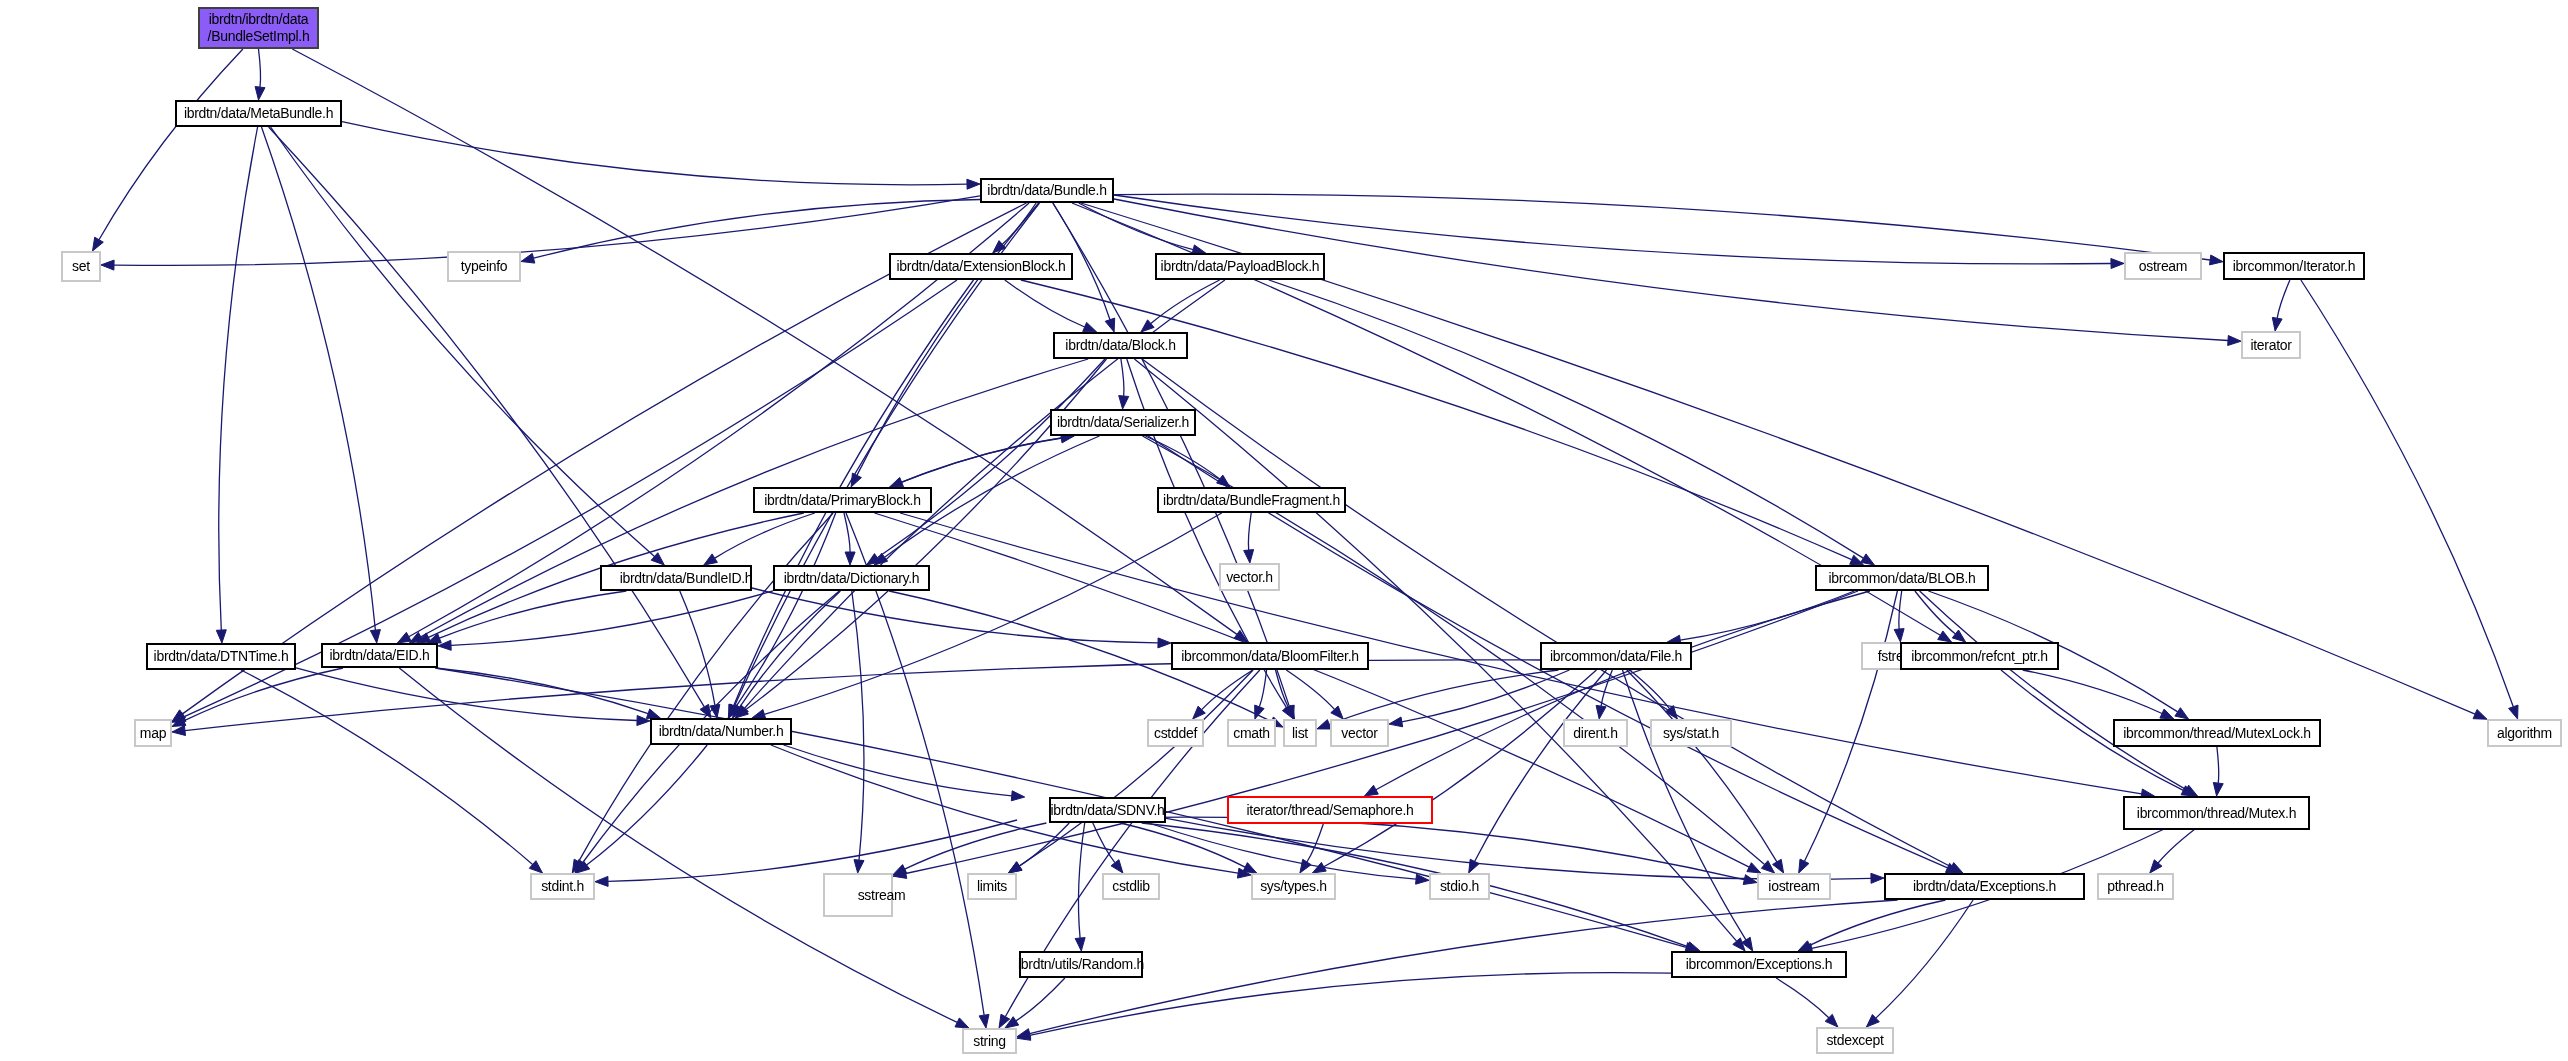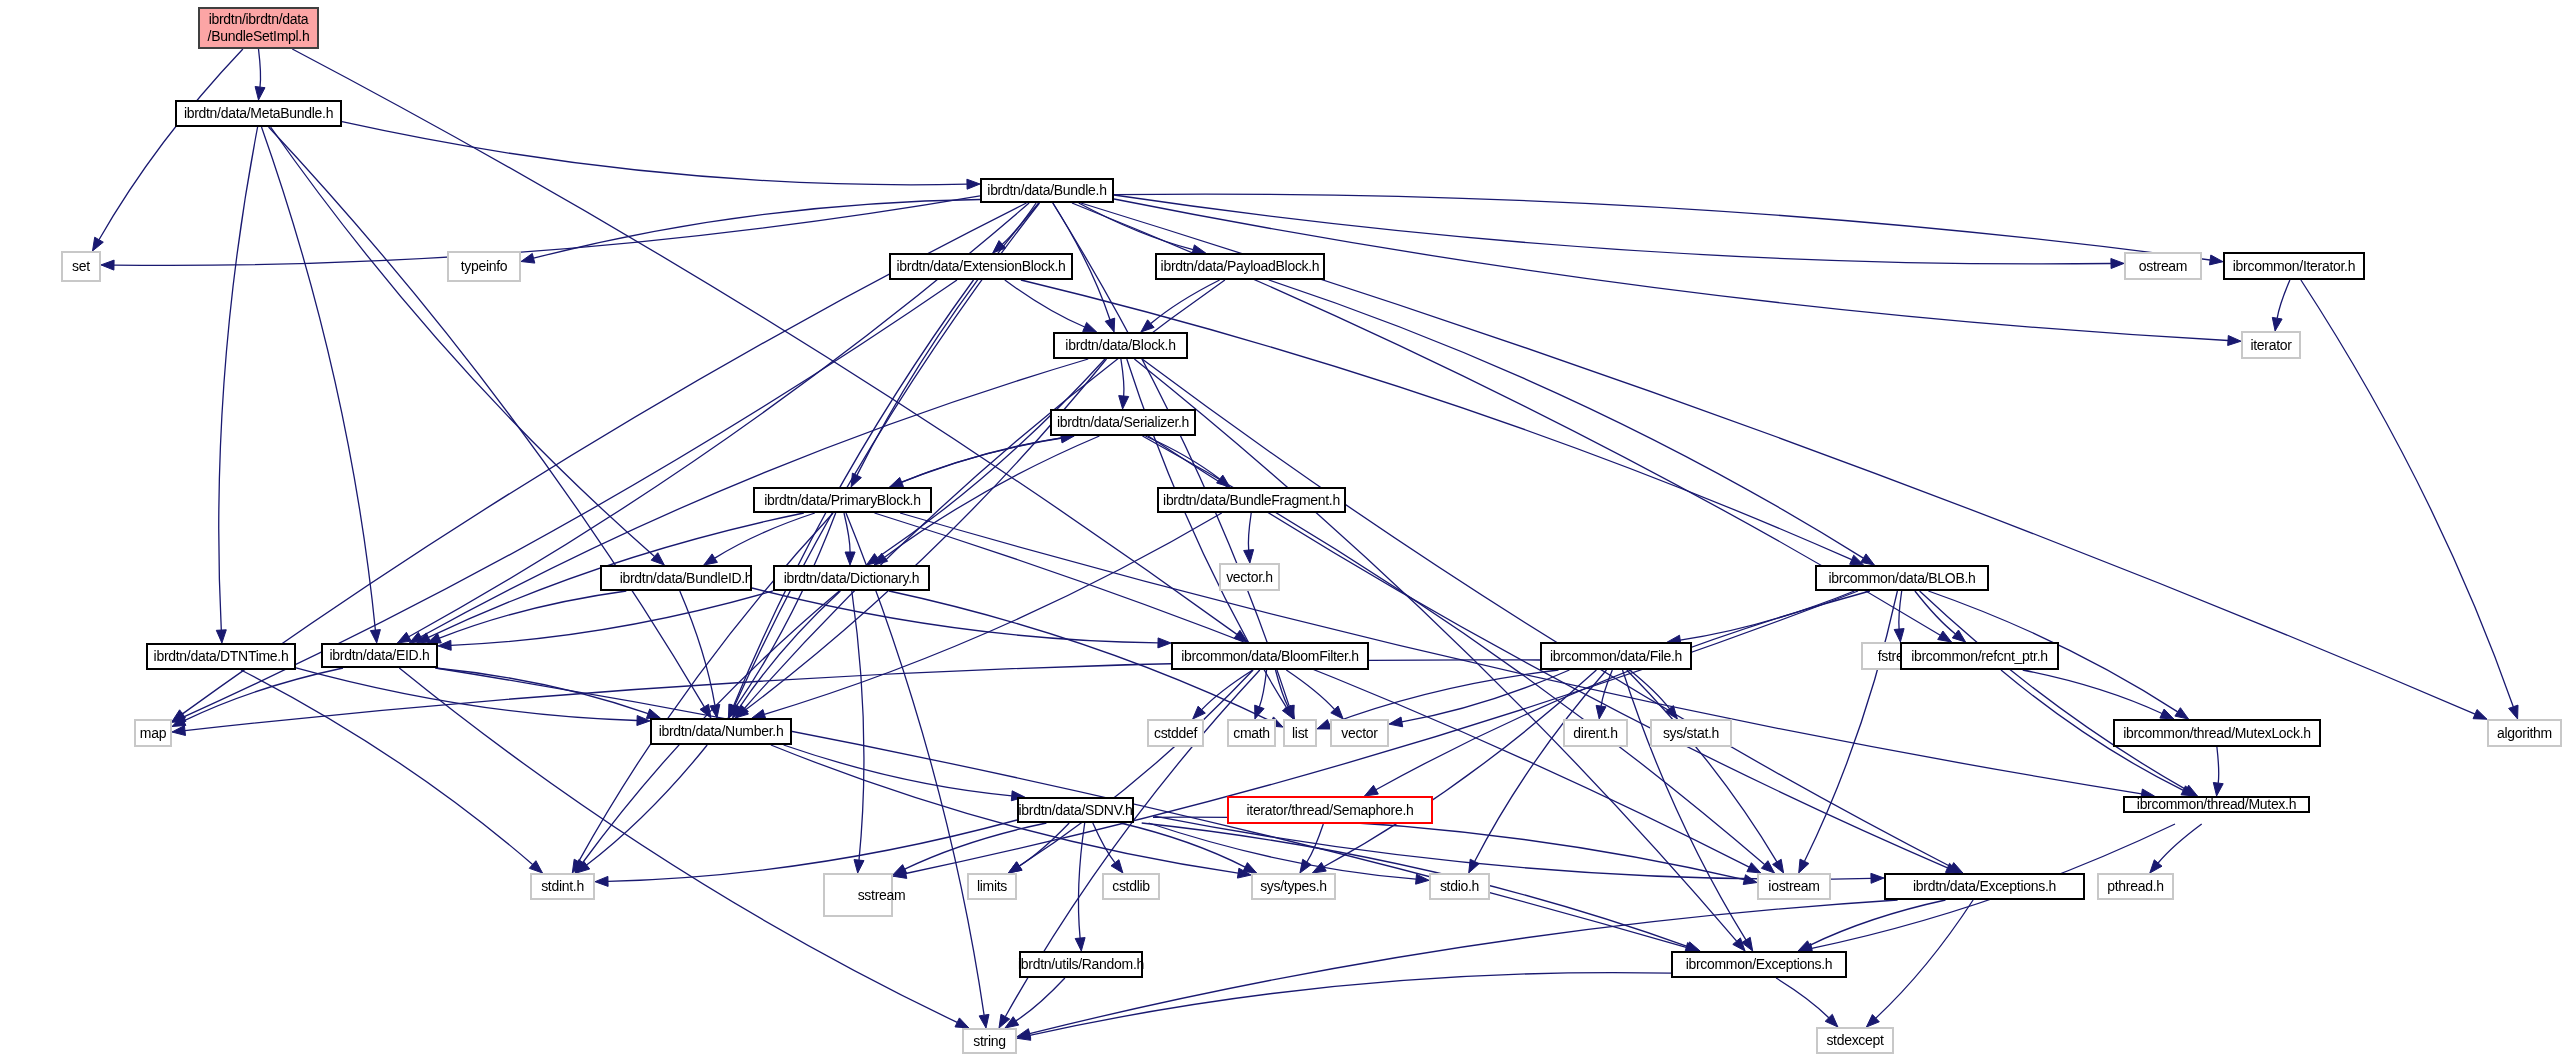--- a/index.html
+++ b/index.html
@@ -6,21 +6,21 @@
   body { width: 2568px; height: 1061px; position: relative; overflow: hidden;
          font-family: "Liberation Sans", "DejaVu Sans", sans-serif; }
   #graph { position: absolute; left: 0; top: 0; width: 2568px; height: 1061px; }
   #edges path { fill: none; stroke: #191970; stroke-width: 1.3; }
   #edges polygon { fill: #191970; stroke: #191970; stroke-width: 1; }
   .node { position: absolute; box-sizing: border-box; display: flex;
           align-items: center; justify-content: center; text-align: center;
           font-size: 14px; line-height: 17px; color: #000; background: #fff;
           white-space: nowrap; letter-spacing: -0.3px; }
   .node.internal { border: 2px solid #000; cursor: pointer; }
-  .node.main { border: 2px solid #404040; background: #fca5a5; }
+  .node.main { border: 2px solid #404040; background: #8b5cf6; }
   .node.system { border: 2px solid #c8c8c8; color: #000; }
   .node.missing { border: 2px solid #ff0000; cursor: pointer; }
   .node span { display: block; }
 </style>
 </head>
 <body>
 
 <div id="graph">
   <svg id="edges" width="2568" height="1061" viewBox="0 0 2568 1061">
       <path d="M258.5,49.0 Q261.6,74.5 260.0,87.1"></path>
@@ -355,27 +355,27 @@
       </div>
       <div class="node system" style="left: 1650px; top: 719px; width: 82px; height: 28px;">
         <span>sys/stat.h</span>
       </div>
       <div class="node internal" style="left: 2113px; top: 719px; width: 208px; height: 28px;">
         <span>ibrcommon/thread/MutexLock.h</span>
       </div>
       <div class="node system" style="left: 2487px; top: 719px; width: 75px; height: 28px;">
         <span>algorithm</span>
       </div>
-      <div class="node internal" style="left: 1017px; top: 797px; width: 117px; height: 26px;">
+      <div class="node internal" style="left: 1049px; top: 797px; width: 117px; height: 26px;">
         <span>ibrdtn/data/SDNV.h</span>
       </div>
       <div class="node missing" style="left: 1227px; top: 796px; width: 206px; height: 28px;">
         <span>iterator/thread/Semaphore.h</span>
       </div>
-      <div class="node internal" style="left: 2123px; top: 796px; width: 187px; height: 17px;">
+      <div class="node internal" style="left: 2123px; top: 796px; width: 187px; height: 34px;">
         <span>ibrcommon/thread/Mutex.h</span>
       </div>
       <div class="node system" style="left: 530px; top: 873px; width: 65px; height: 27px;">
         <span>stdint.h</span>
       </div>
       <div class="node system" style="left: 823px; top: 873px; width: 70px; height: 44px; padding-left: 47px;">
         <span>sstream</span>
       </div>
       <div class="node system" style="left: 967px; top: 873px; width: 50px; height: 27px;">
         <span>limits</span>

